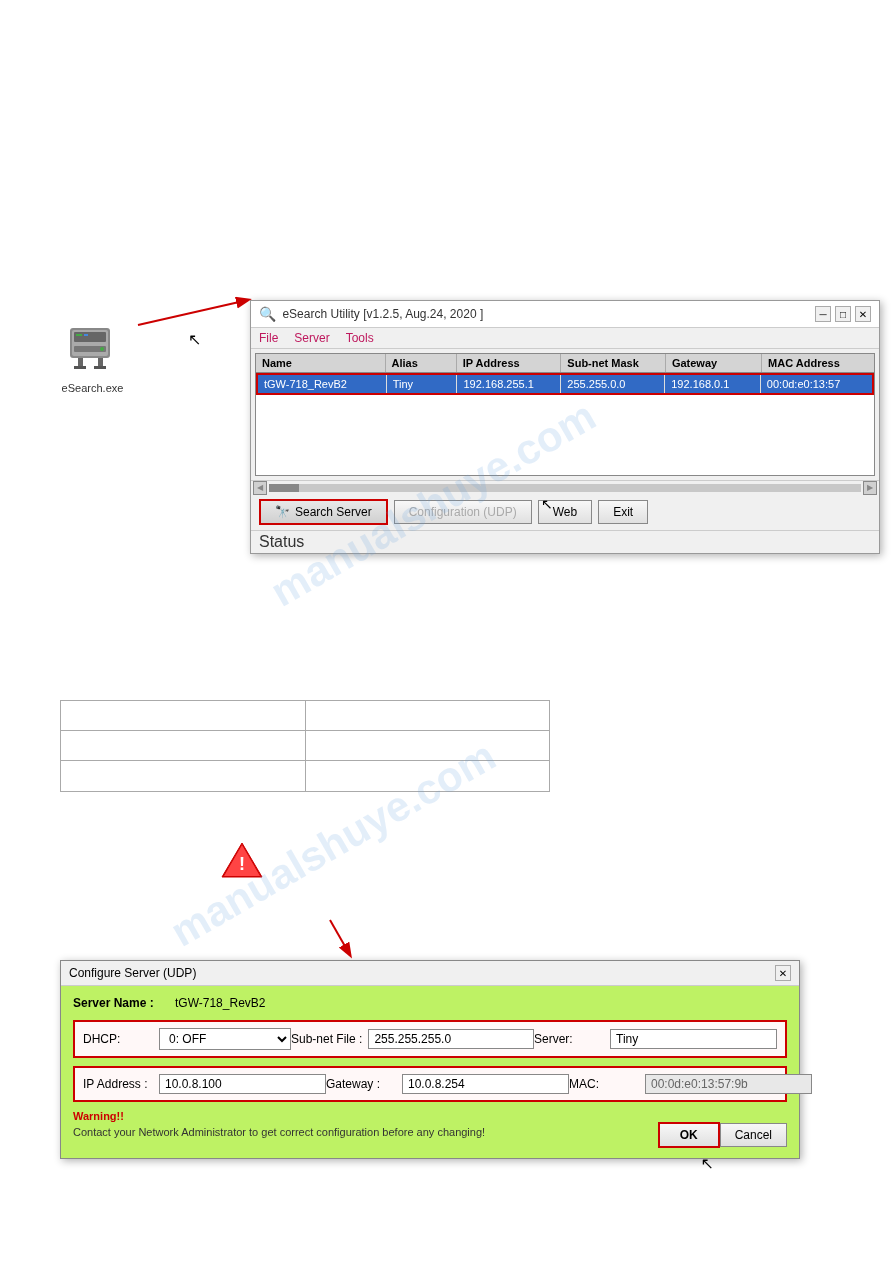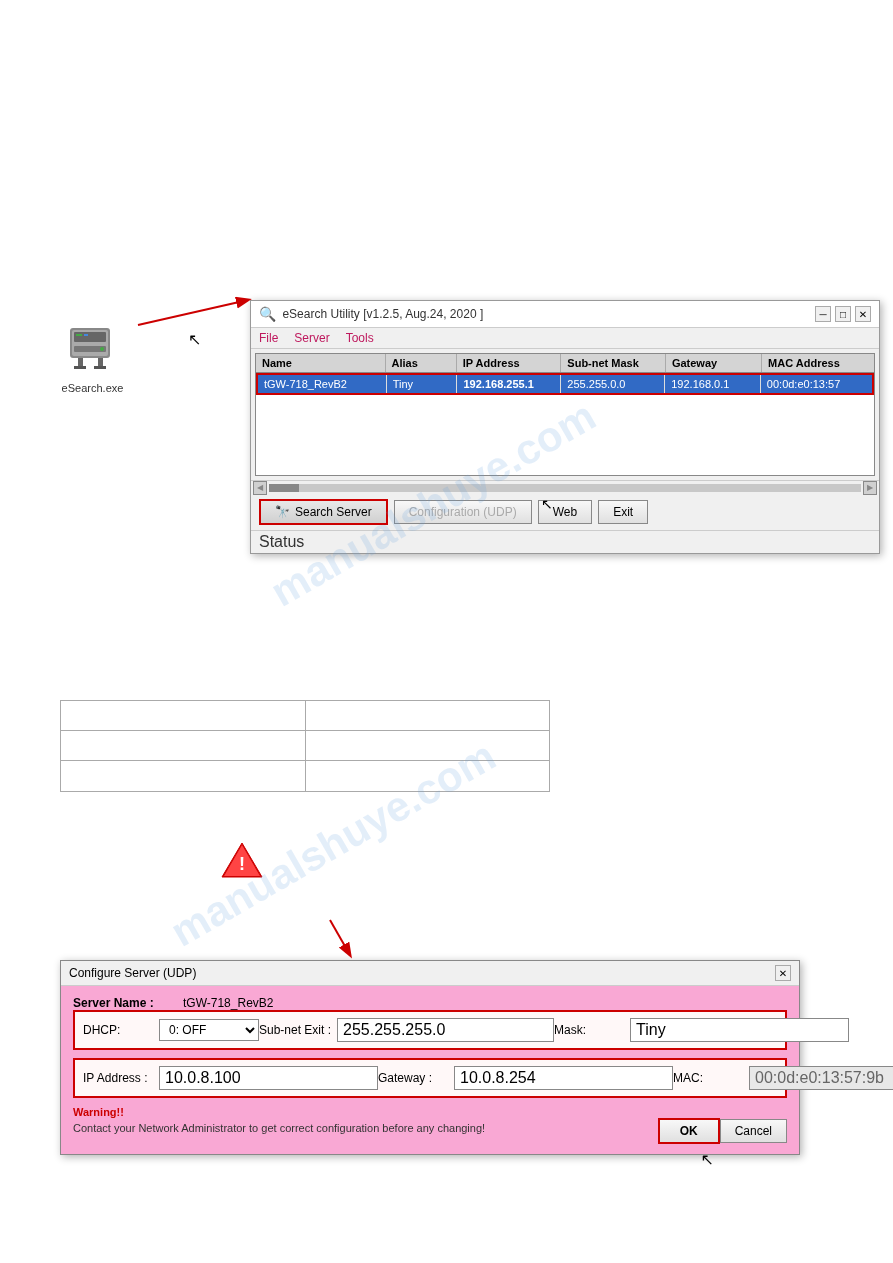--- a/index.html
+++ b/index.html
@@ -218,40 +218,41 @@
       top: 840px;
       left: 220px;
     }
 
     
     .bottom-dialog {
       position: absolute;
       top: 960px;
       left: 60px;
       width: 740px;
-      background: #f9a8d4;
+      background: #bef264;
       border: 1px solid #888;
       box-shadow: 2px 2px 8px rgba(0,0,0,0.3);
     }
     .dialog-titlebar {
       background: #f0f0f0;
       border-bottom: 1px solid #ccc;
       padding: 4px 8px;
       display: flex;
       align-items: center;
       justify-content: space-between;
       font-size: 12px;
     }
     .dialog-body {
       padding: 10px 12px;
     }
     .dialog-server-name-row {
       display: flex;
       align-items: center;
-      gap: 20px;
+      gap: 12px;
+      margin-bottom: 10px;
       font-size: 12px;
     }
     .dialog-server-name-label {
       font-weight: bold;
       min-width: 90px;
     }
     .dialog-server-name-value {
       font-size: 12px;
     }
 
@@ -270,21 +271,21 @@
       flex: 1;
     }
     .field-label {
       font-size: 12px;
       min-width: 70px;
       font-weight: normal;
     }
     .field-input {
       border: 1px solid #888;
       padding: 2px 5px;
-      font-size: 16px;
+      font-size: 12px;
       background: #fff;
       flex: 1;
       min-width: 90px;
     }
     .field-input.disabled-field {
       background: #e8e8e8;
       color: #666;
     }
     .field-select {
       border: 1px solid #888;
@@ -458,21 +459,21 @@
         <div class="th" style="flex:0.7">Alias</div>
         <div class="th" style="flex:1.1">IP Address</div>
         <div class="th" style="flex:1.1">Sub-net Mask</div>
         <div class="th" style="flex:1.0">Gateway</div>
         <div class="th" style="flex:1.2">MAC Address</div>
       </div>
 
       <div class="table-row highlighted">
         <div class="td" style="flex:1.4;color:#fff;background:#316ac5;">tGW-718_RevB2</div>
         <div class="td" style="flex:0.7;color:#fff;background:#316ac5;">Tiny</div>
-        <div class="td" style="flex:1.1;color:#fff;background:#316ac5;font-weight:bold;">192.168.255.1</div>
+        <div class="td" style="flex:1.1;color:#fff;background:#316ac5;">192.168.255.1</div>
         <div class="td" style="flex:1.1;color:#fff;background:#316ac5;">255.255.0.0</div>
         <div class="td" style="flex:1.0;color:#fff;background:#316ac5;">192.168.0.1</div>
         <div class="td" style="flex:1.2;color:#fff;background:#316ac5;">00:0d:e0:13:57</div>
       </div>
 
       <div class="table-empty-rows"></div>
     </div>
 
     <div style="position:absolute;left:290px;top:195px;font-size:14px;color:#000;">↖</div>
 
@@ -549,26 +550,26 @@
 
       <div class="field-group">
         <label class="field-label">DHCP:</label>
         <select class="field-select">
           <option>0: OFF</option>
           <option>1: ON</option>
         </select>
       </div>
 
       <div class="field-group">
-        <label class="field-label">Sub-net Exit :</label>
+        <label class="field-label">Sub-net File :</label>
         <input class="field-input" type="text" value="255.255.255.0" style="">
       </div>
 
       <div class="field-group">
-        <label class="field-label">Mask:</label>
+        <label class="field-label">Server:</label>
         <input class="field-input" type="text" value="Tiny" style="">
       </div>
     </div>
 
     <div class="dialog-fields-row">
 
       <div class="field-group">
         <label class="field-label">IP Address :</label>
         <input class="field-input" type="text" value="10.0.8.100" style="">
       </div>

